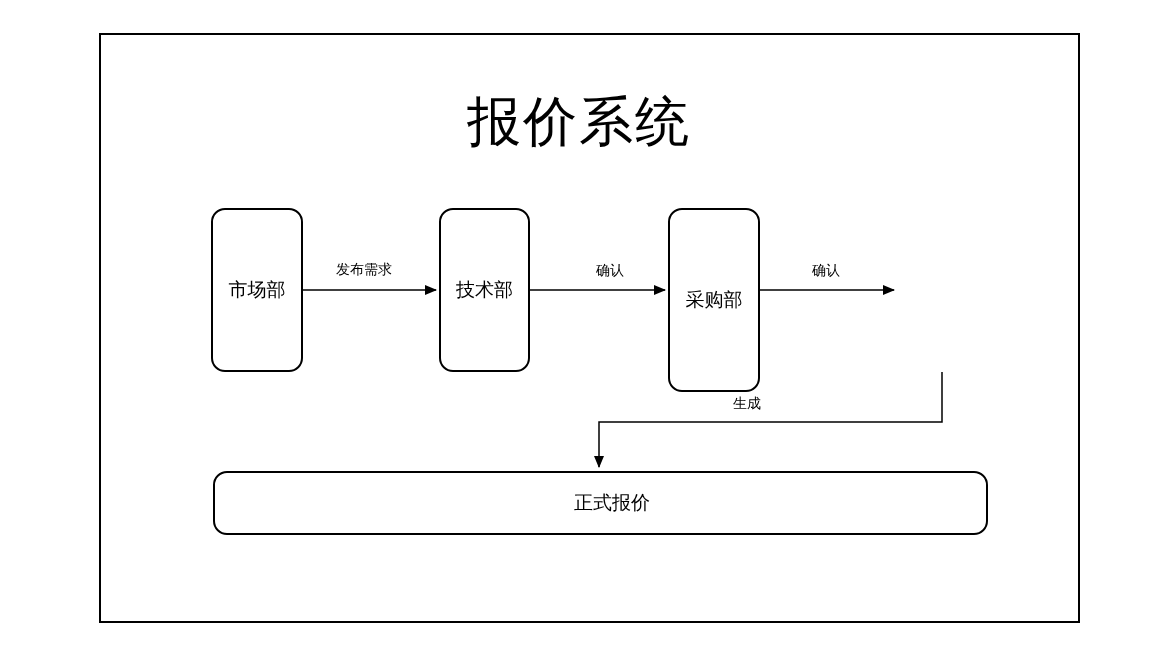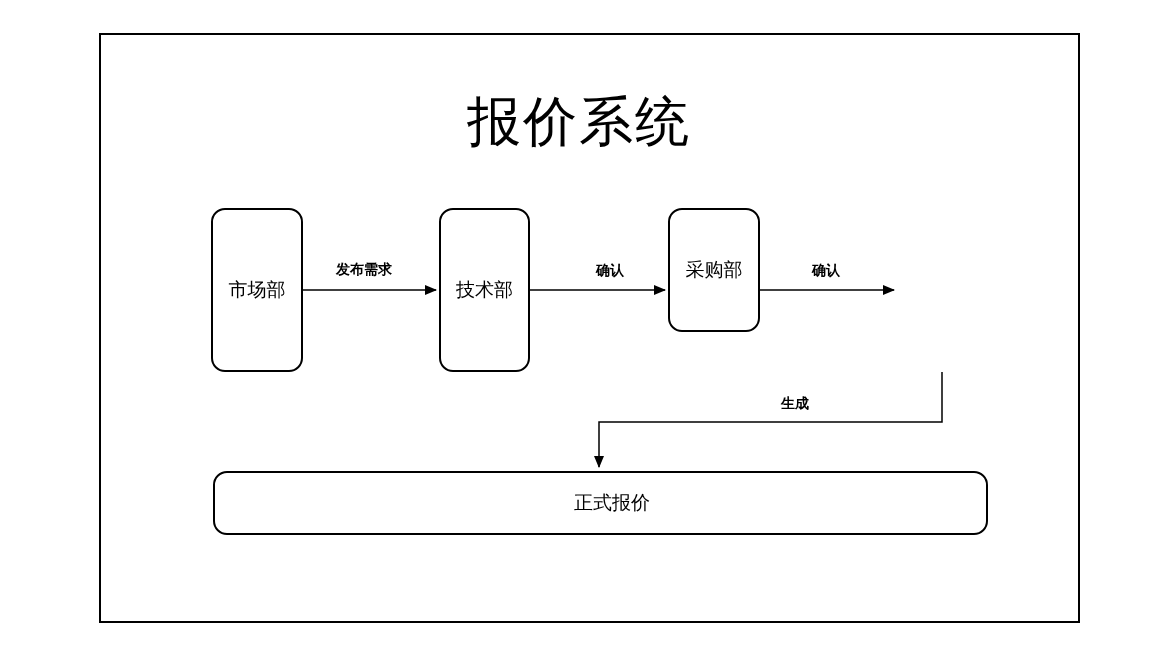--- a/index.html
+++ b/index.html
@@ -42,45 +42,45 @@
     border-radius: 14px;
     background: #ffffff;
     display: flex;
     align-items: center;
     justify-content: center;
     font-size: 19px;
     color: #000000;
   }
   .node-1 { left: 211px; top: 208px; width: 92px; height: 164px; }
   .node-2 { left: 439px; top: 208px; width: 91px; height: 164px; }
-  .node-3 { left: 668px; top: 208px; width: 92px; height: 124px; }
+  .node-3 { left: 668px; top: 208px; width: 92px; height: 184px; }
   .node-4 { left: 897px; top: 208px; width: 91px; height: 164px; }
   .node-5 { left: 213px; top: 471px; width: 775px; height: 64px; padding-left: 23px; }
   .connectors {
     position: absolute;
     left: 0;
     top: 0;
     width: 1158px;
     height: 656px;
     pointer-events: none;
   }
   .edge-label {
     position: absolute;
     transform: translate(-50%, -50%);
     font-size: 14px;
-    font-weight: bold;
+    font-weight: normal;
     color: #000000;
     white-space: nowrap;
     background: #ffffff;
     padding: 0 2px;
   }
   .edge-label-1 { left: 364px; top: 270px; }
   .edge-label-2 { left: 610px; top: 271px; }
   .edge-label-3 { left: 826px; top: 271px; }
-  .edge-label-4 { left: 795px; top: 404px; }
+  .edge-label-4 { left: 747px; top: 404px; }
 </style>
 </head>
 <body>
 
 <div class="canvas">
 
   <div class="frame"></div>
 
   <div class="title">报价系统</div>
 

